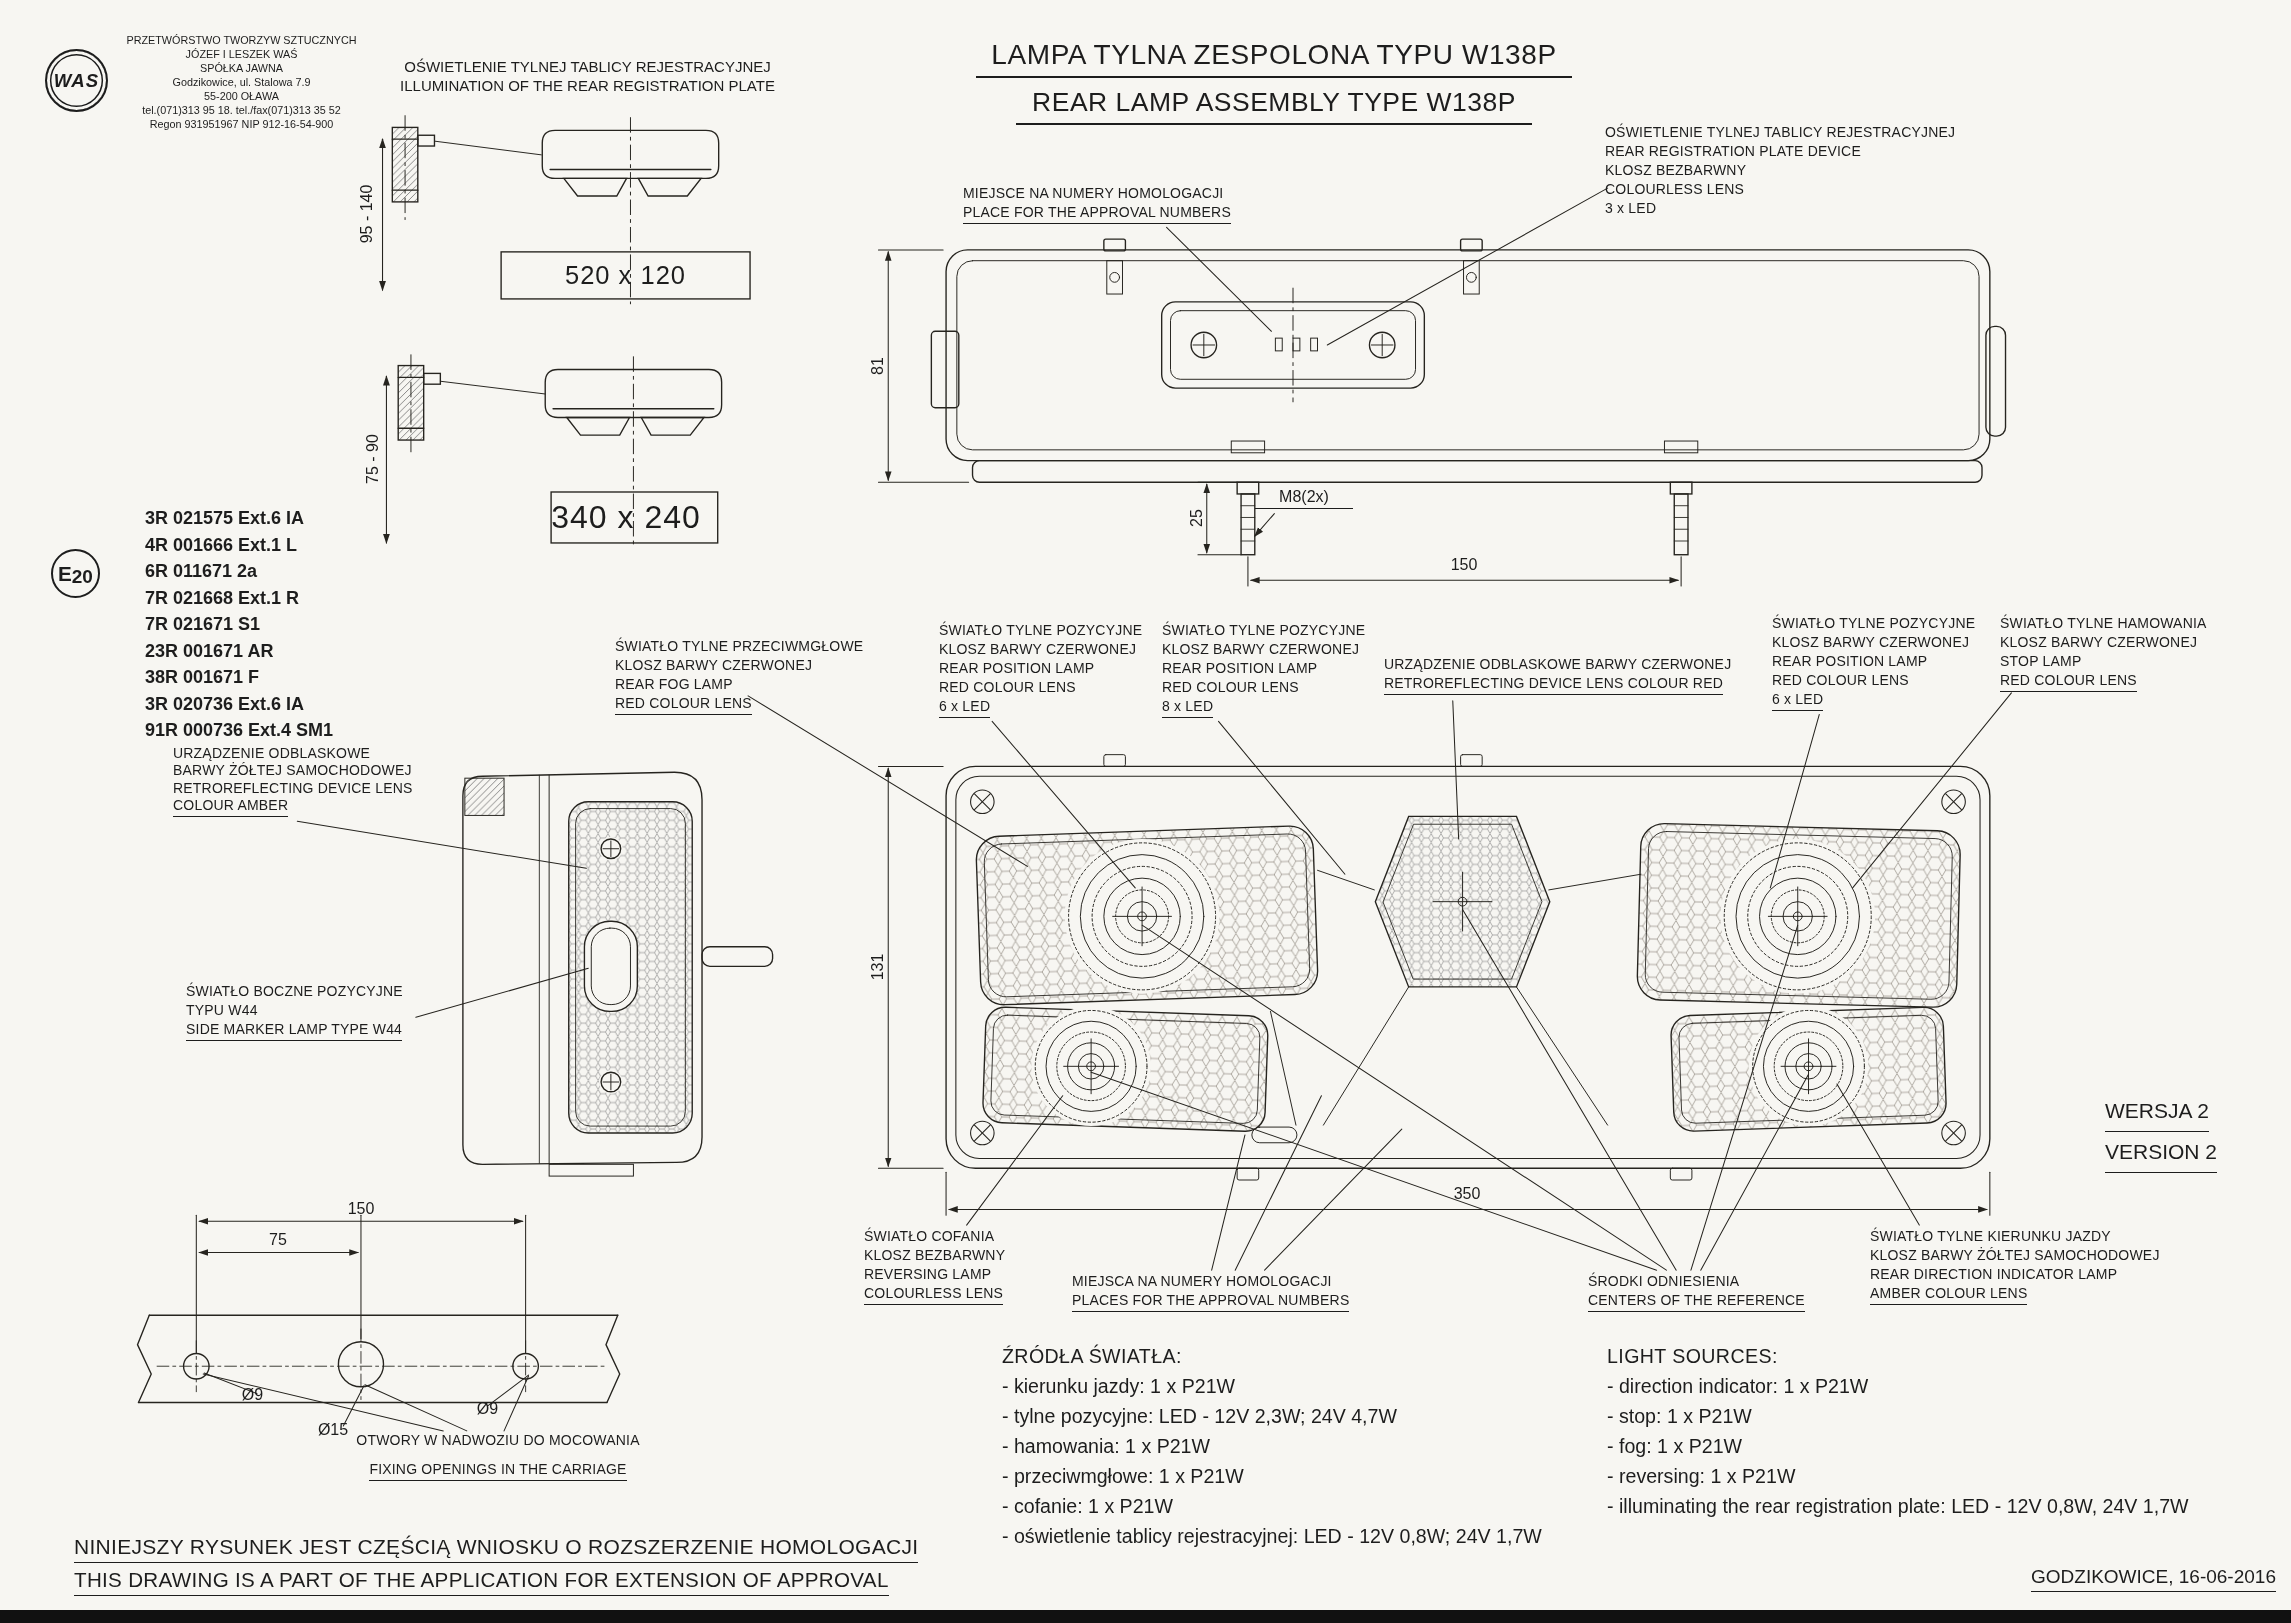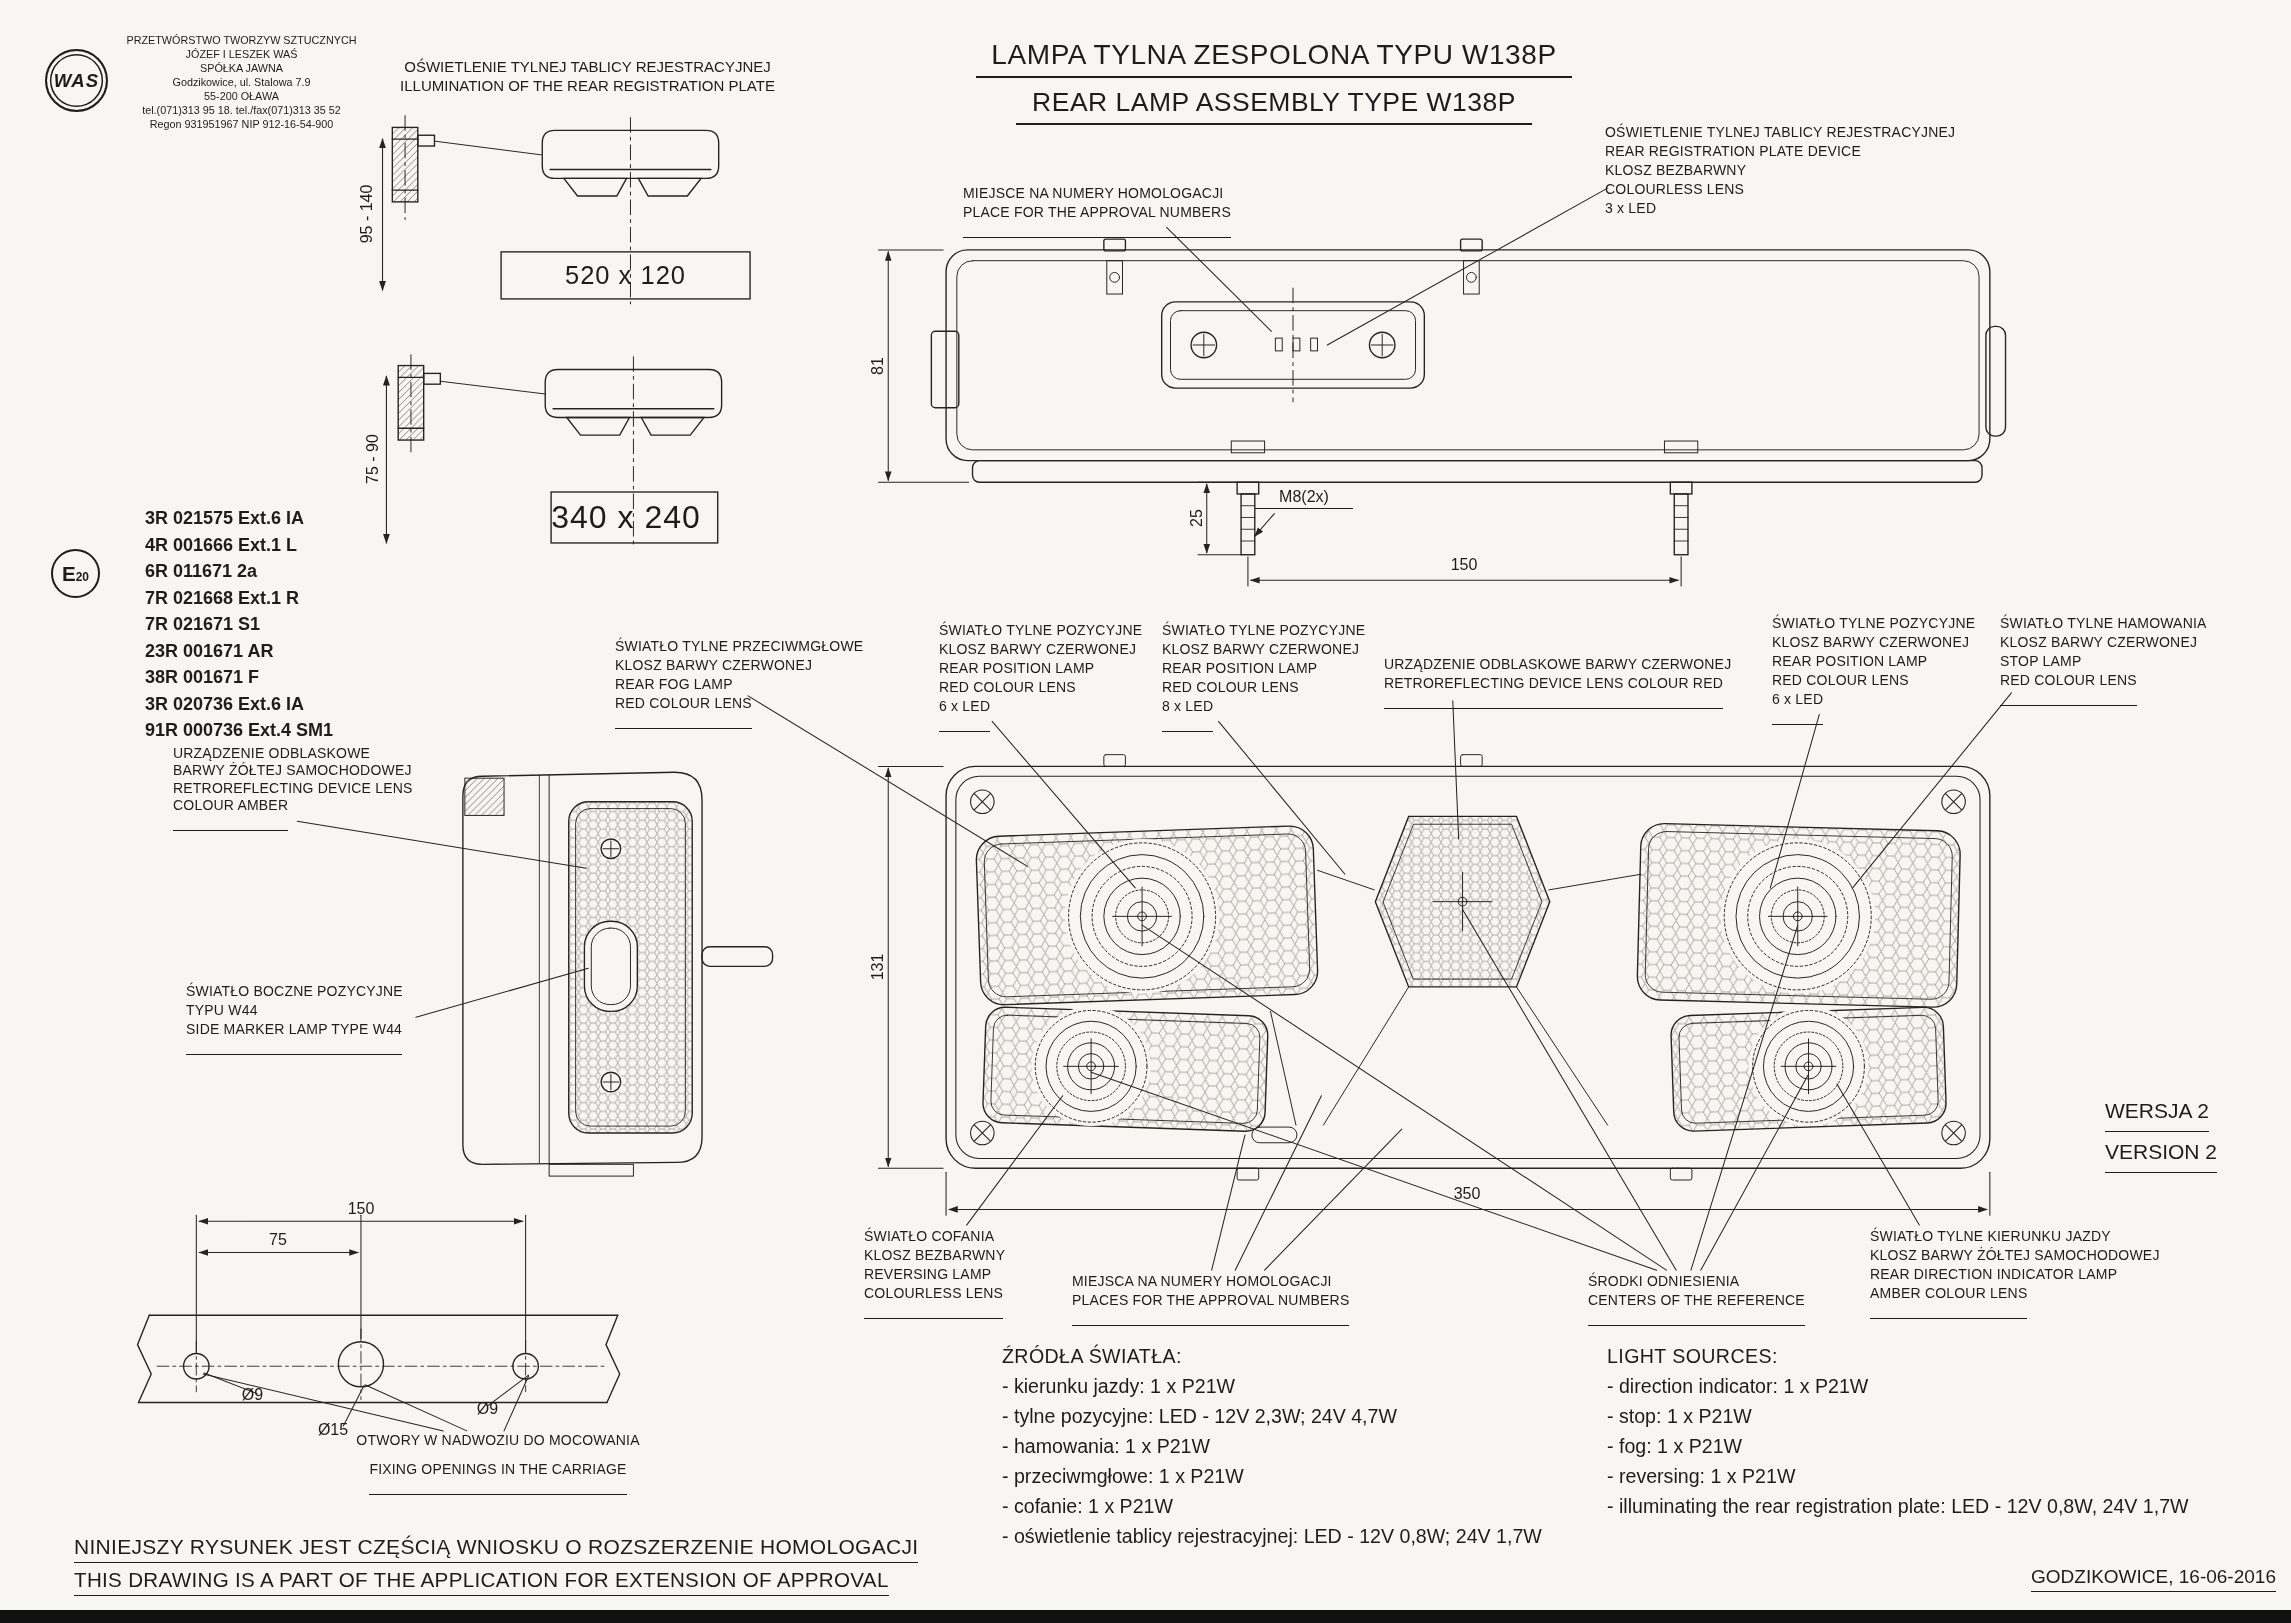--- a/index.html
+++ b/index.html
@@ -3,39 +3,39 @@
 <meta charset="utf-8">
 <style>
   *{margin:0;padding:0;box-sizing:border-box}
   html,body{background:#9a9a9a}
   .sheet{position:relative;width:2292px;height:1623px;background:#f7f6f2;color:#1d1d1d;
          font-family:"Liberation Sans","DejaVu Sans",sans-serif;overflow:hidden}
   .art{position:absolute;left:0;top:0}
   .t{position:absolute}
   .ann{position:absolute;font-size:14px;line-height:19px;letter-spacing:0.2px}
   .ann>div{white-space:nowrap}
-  .ann .u{width:max-content;border-bottom:1.4px solid #1d1d1d;padding-bottom:15px}
+  .ann .u{width:max-content;border-bottom:1.4px solid #1d1d1d;padding-bottom:1px}
   .center{text-align:center}
   .center .u{margin:10px auto}
   .dim{position:absolute;font-size:16px;white-space:nowrap;text-align:center;width:88px}
   .rot{transform:rotate(-90deg)}
   .sizebox{position:absolute;display:flex;align-items:center;justify-content:center;
            font-size:25.5px;letter-spacing:1px}
   .titleblk{position:absolute;text-align:center;width:608px}
   .title-line{display:inline-block;border-bottom:2px solid #1d1d1d;padding:0 15.7px 4.9px;white-space:nowrap}
   .t1{font-size:28px;letter-spacing:0.6px}
   .t2{font-size:26.5px;letter-spacing:0.5px;margin-top:8.8px}
   .company{width:251px;text-align:center;font-size:10.8px;line-height:14px;white-space:nowrap}
   .logo{position:absolute;width:63px;height:63px;border:2.5px solid #1d1d1d;border-radius:50%;
         display:flex;align-items:center;justify-content:center;font-weight:bold;font-style:italic;
         font-size:18.6px;letter-spacing:1px;
         box-shadow:inset 0 0 0 2.9px #f7f6f2,inset 0 0 0 4.4px #1d1d1d}
   .e20{position:absolute;width:49px;height:49px;border:2.5px solid #1d1d1d;border-radius:50%;
        display:flex;align-items:center;justify-content:center;font-size:20.6px;font-weight:bold}
-  .e20 .sub{font-size:12px;margin-top:6.9px}
+  .e20 .sub{font-size:19px;margin-top:6.9px}
   .approvals{position:absolute;font-size:18px;font-weight:bold;line-height:26.5px;white-space:nowrap}
   .ls{position:absolute;font-size:19.6px;line-height:30px;white-space:nowrap}
   .ls-h{letter-spacing:0.4px}
   .ver{position:absolute;font-size:21px;line-height:29px}
   .ver>div{width:max-content;border-bottom:1.5px solid #1d1d1d;padding-bottom:6px;margin-bottom:4.9px}
   .foot{position:absolute;font-size:21px;letter-spacing:0.3px;white-space:nowrap;
         border-bottom:1.6px solid #1d1d1d;padding-bottom:2.9px}
   .pdate{position:absolute;font-size:19px;white-space:nowrap;border-bottom:1.6px solid #1d1d1d;padding-bottom:2.9px}
   .heading2{width:529px;text-align:center;font-size:15px;line-height:19px;white-space:nowrap}
   .botbar{position:absolute;left:0;bottom:0;width:2292px;height:12.7px;background:#111}

